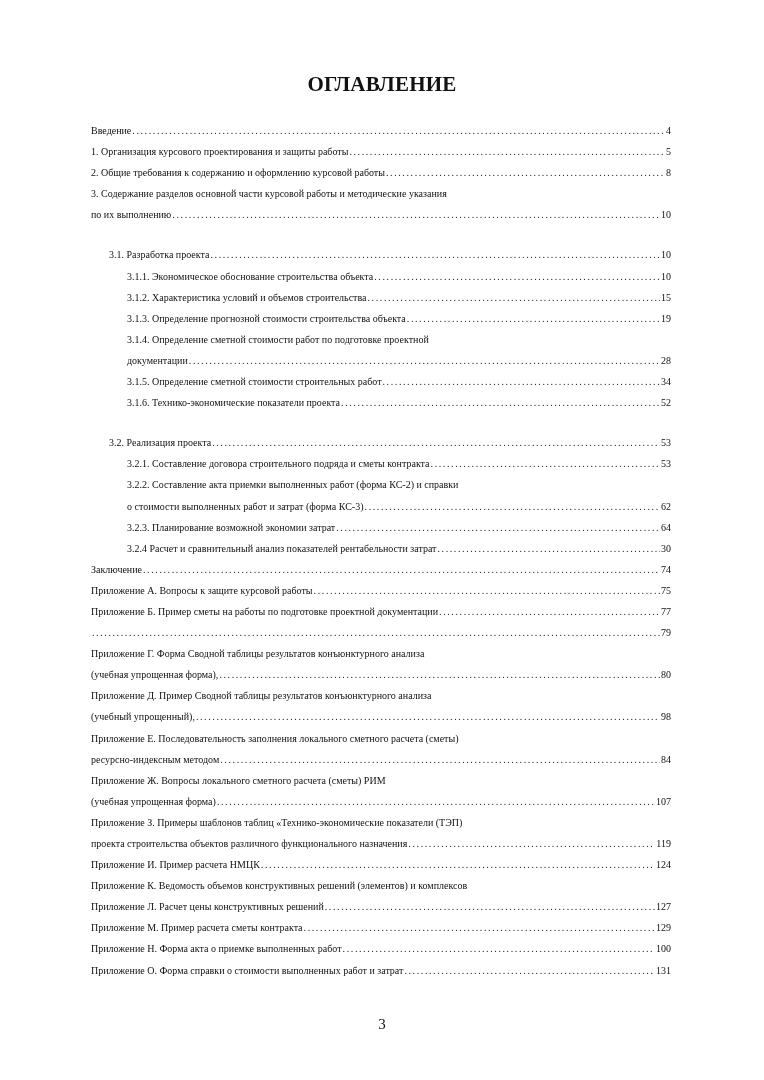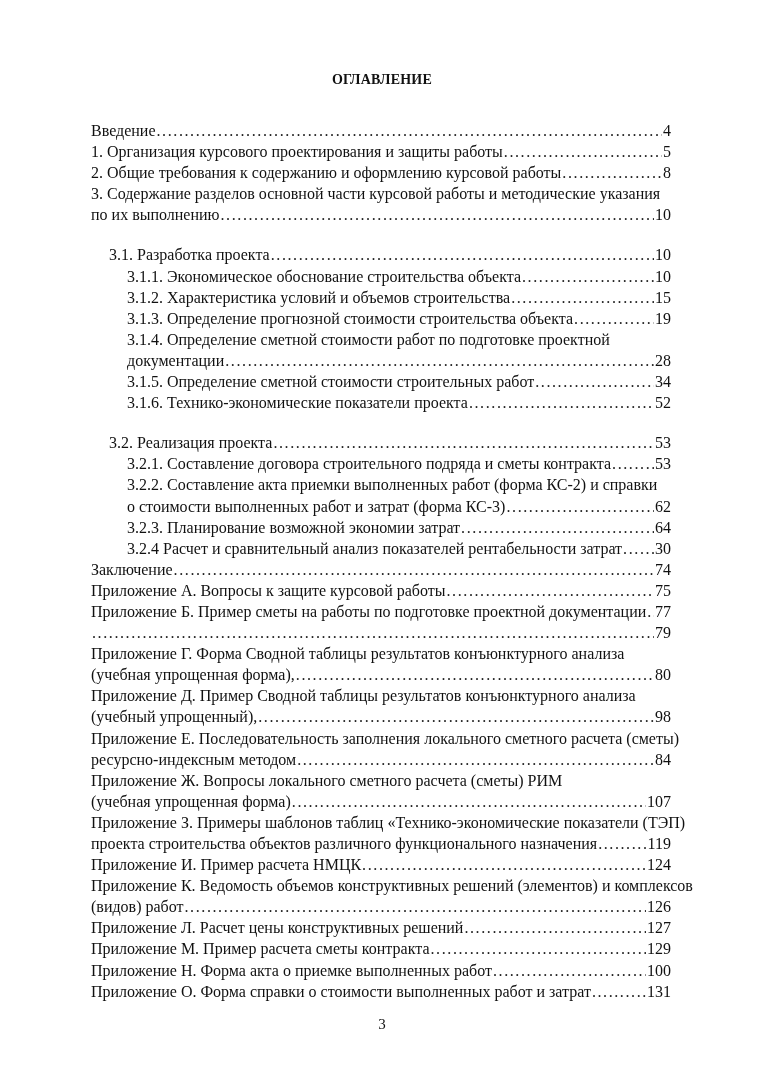--- a/index.html
+++ b/index.html
@@ -3,25 +3,25 @@
   <meta charset="utf-8">
   <style>
     html, body { margin: 0; padding: 0; background: #ffffff; }
     body {
       width: 764px; height: 1080px; position: relative; overflow: hidden;
       font-family: "Liberation Serif", "DejaVu Serif", serif;
       color: #111111;
     }
     .title {
       position: absolute; top: 72px; left: 0; width: 764px;
-      text-align: center; font-weight: bold; font-size: 14px; letter-spacing: 0.2px;
+      text-align: center; font-weight: bold; font-size: 21px; letter-spacing: 0.2px;
     }
     .toc { position: absolute; top: 120px; left: 91px; width: 580px; }
     .line {
-      position: relative; height: 21.1px; line-height: 21.1px; font-size: 16px;
+      position: relative; height: 21.1px; line-height: 21.1px; font-size: 10px;
       white-space: nowrap;
     }
     .line.lvl1 { padding-left: 18px; margin-top: 19px; }
     .line.lvl2 { padding-left: 36px; }
     .dots-row { display: flex; align-items: baseline; }
     .dots-row .txt { flex: 0 0 auto; }
     .dots-row .leader {
       flex: 1 1 auto; overflow: hidden; margin: 0 1px; letter-spacing: 1.6px;
       color: #222;
     }
@@ -172,25 +172,20 @@
       <span class="leader"></span>
       <span class="pg">119</span>
     </div>
     <div class="line lvl0 dots-row">
       <span class="txt">Приложение И. Пример расчета НМЦК</span>
       <span class="leader"></span>
       <span class="pg">124</span>
     </div>
     <div class="line lvl0"><span class="txt">Приложение К. Ведомость объемов конструктивных решений (элементов) и комплексов</span></div>
     <div class="line lvl0 dots-row">
-      <span class="txt">(видов) работ</span>
-      <span class="leader"></span>
-      <span class="pg">126</span>
-    </div>
-    <div class="line lvl0 dots-row">
       <span class="txt">Приложение Л. Расчет цены конструктивных решений</span>
       <span class="leader"></span>
       <span class="pg">127</span>
     </div>
     <div class="line lvl0 dots-row">
       <span class="txt">Приложение М. Пример расчета сметы контракта</span>
       <span class="leader"></span>
       <span class="pg">129</span>
     </div>
     <div class="line lvl0 dots-row">

